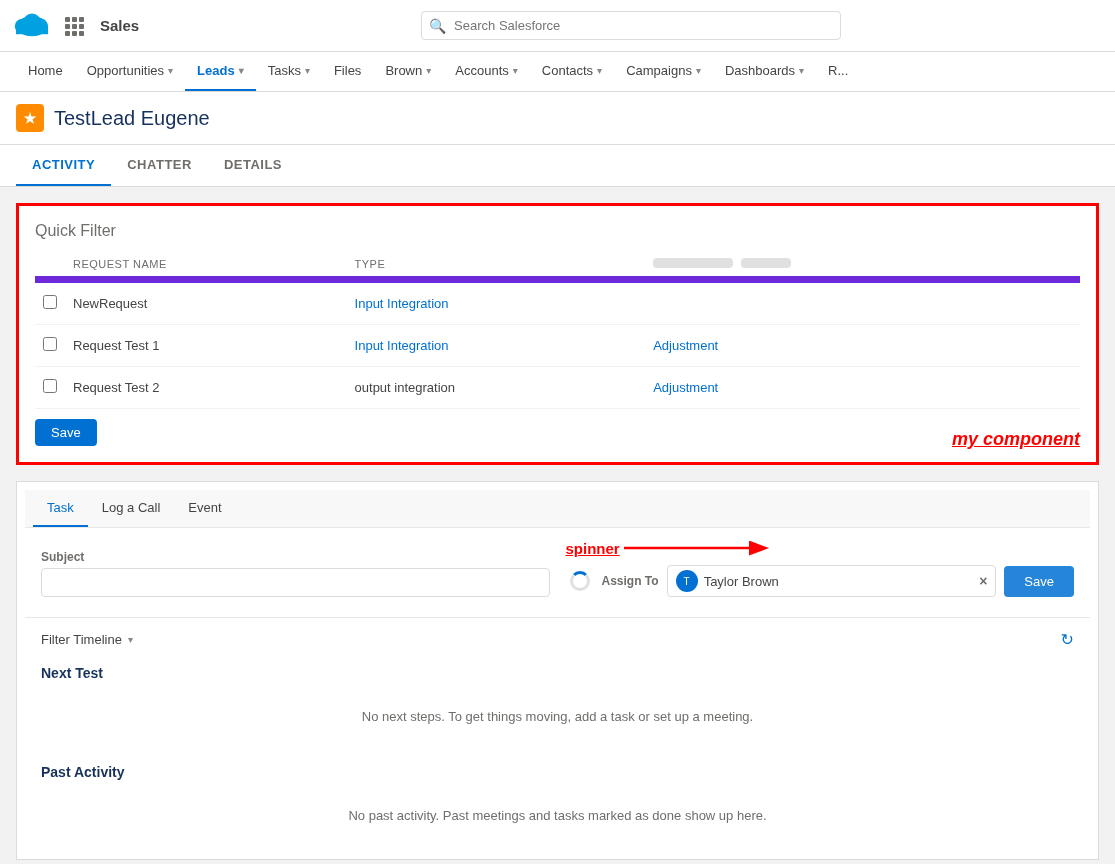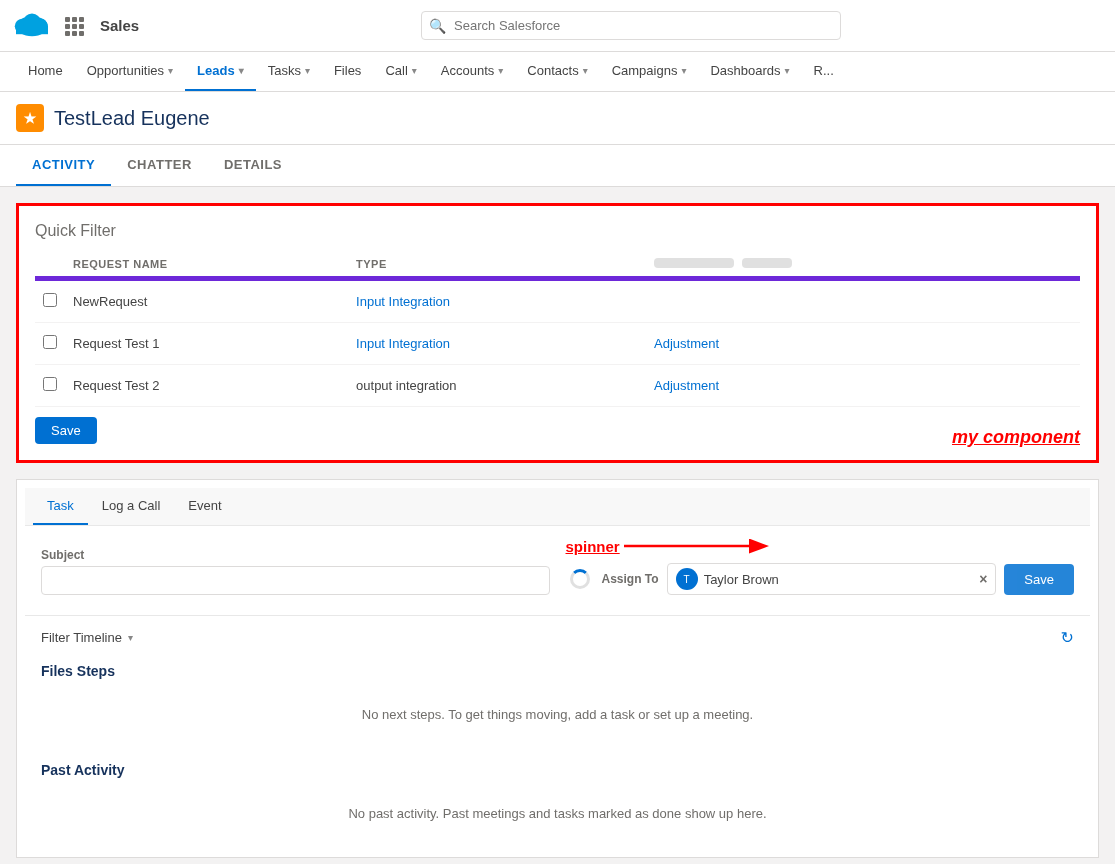--- a/index.html
+++ b/index.html
@@ -161,23 +161,23 @@
     }
     .component-table {
       width: 100%;
       border-collapse: collapse;
     }
     .component-table th {
       font-size: 11px;
       color: #706e6b;
       text-align: left;
       padding: 6px 8px;
-      font-weight: 700;
+      font-weight: 400;
       letter-spacing: 0.5px;
-      border-bottom: 5px solid #6d28d9;
+      border-bottom: 7px solid #6d28d9;
     }
     .component-table td {
       padding: 12px 8px;
       font-size: 13px;
       color: #444;
       border-bottom: 1px solid #f3f2f2;
     }
     .component-table td.type-link {
       color: #0070d2;
       margin-top: 8px;
@@ -424,21 +424,21 @@
     <span class="caret">▾</span>
   </div>
   <div class="nav-item">
     <span>Tasks</span>
     <span class="caret">▾</span>
   </div>
   <div class="nav-item">
     <span>Files</span>
   </div>
   <div class="nav-item">
-    <span>Call</span>
+    <span>Brown</span>
     <span class="caret">▾</span>
   </div>
   <div class="nav-item">
     <span>Accounts</span>
     <span class="caret">▾</span>
   </div>
   <div class="nav-item">
     <span>Contacts</span>
     <span class="caret">▾</span>
   </div>
@@ -582,21 +582,21 @@
 
     </div>
 
     <div class="timeline-section">
       <div class="filter-timeline">
         <span class="filter-timeline-label">Filter Timeline</span>
         <span class="filter-caret">▾</span>
         <span class="refresh-icon" style="margin-left:auto;">↻</span>
       </div>
 
-      <div class="timeline-header">Files Steps</div>
+      <div class="timeline-header">Next Test</div>
       <div class="timeline-empty">No next steps. To get things moving, add a task or set up a meeting.</div>
 
       <div class="timeline-header" style="margin-top:24px;">Past Activity</div>
       <div class="timeline-empty">No past activity. Past meetings and tasks marked as done show up here.</div>
     </div>
 
   </div>
 
 </div>
 

